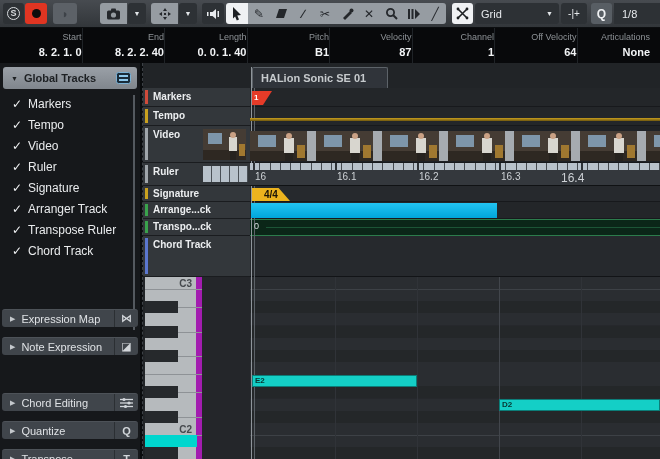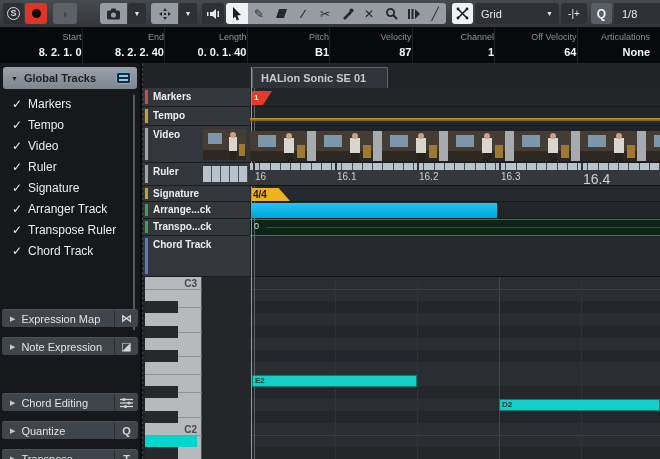--- a/index.html
+++ b/index.html
@@ -45,21 +45,21 @@
 .trowbg{position:absolute;left:250px;width:410px}
 .flag{position:absolute;font-weight:bold}
 
 #grid{left:250px;top:277px;width:410px;height:182px;background:#26282c}
 .gr{position:absolute;left:0;width:410px;height:12px}
 .rw{background:#2a2d31}
 .rb{background:#242729}
 .octline{position:absolute;left:0;width:410px;height:1px;background:#3d4146}
 .beatline{position:absolute;top:0;width:1px;height:182px;background:#303338}
 .note{position:absolute;height:12px;background:#14cfc6;border:1px solid #0b7d78;color:#073531;font-size:8px;font-weight:bold;line-height:10px;padding-left:2px;z-index:3}
-#keys{left:145px;top:277px;width:57px;height:182px;background:#b6babd;border-right:1px solid #a21caf}
+#keys{left:145px;top:277px;width:57px;height:182px;background:#b6babd;border-right:6px solid #a21caf}
 .bkey{position:absolute;left:0;width:33px;height:12px;background:#26292c}
 .ksep{position:absolute;height:1px;background:#8e9296}
 .klabel{position:absolute;right:4px;font-size:10px;font-weight:bold;color:#45494d}
 .partline{position:absolute;top:67px;height:392px;width:1px;z-index:1}
 </style>
 </head>
 <body>
 
 <div id="app">
 
@@ -410,24 +410,24 @@
   <div class="a" style="left:250px;top:163px;width:410px;height:7px;background:repeating-linear-gradient(90deg,#b8c2cb 0 9.25px,#454b51 9.25px 10.25px);z-index:2"></div>
   <div class="a" style="left:253px;top:163px;width:2px;height:7px;background:#2e3338;z-index:2"></div>
   <div class="a" style="left:335px;top:163px;width:2px;height:7px;background:#2e3338;z-index:2"></div>
   <div class="a" style="left:417px;top:163px;width:2px;height:7px;background:#2e3338;z-index:2"></div>
   <div class="a" style="left:499px;top:163px;width:2px;height:7px;background:#2e3338;z-index:2"></div>
   <div class="a" style="left:581px;top:163px;width:2px;height:7px;background:#2e3338;z-index:2"></div>
   <div class="a" style="left:255px;top:171px;font-size:10px;color:#cdd1d5;z-index:2">16</div>
   <div class="a" style="left:337px;top:171px;font-size:10px;color:#cdd1d5;z-index:2">16.1</div>
   <div class="a" style="left:419px;top:171px;font-size:10px;color:#cdd1d5;z-index:2">16.2</div>
   <div class="a" style="left:501px;top:171px;font-size:10px;color:#cdd1d5;z-index:2">16.3</div>
-  <div class="a" style="left:583px;top:171px;font-size:14px;color:#cdd1d5;z-index:2">16.4</div>
+  <div class="a" style="left:561px;top:171px;font-size:12px;color:#cdd1d5;z-index:2">16.4</div>
 
   <div class="trowbg" style="top:186px;height:16px;background:#26292d;border-bottom:1px solid #17191c"></div>
-  <div class="flag" style="left:252px;top:188px;width:38px;height:13px;background:#ecb31e;clip-path:polygon(0 0,70% 0,100% 100%,0 100%);color:#1a1408;font-size:10px;line-height:13px;padding-left:1px;z-index:3">4/4</div>
+  <div class="flag" style="left:252px;top:188px;width:38px;height:13px;background:#ecb31e;clip-path:polygon(0 0,70% 0,100% 100%,0 100%);color:#1a1408;font-size:10px;line-height:13px;padding-left:12px;z-index:3">4/4</div>
 
   <div class="trowbg" style="top:202px;height:17px;background:#232629;border-bottom:1px solid #17191c"></div>
   <div class="a" style="left:251px;top:203px;width:246px;height:15px;background:linear-gradient(#22c4f2,#00a6da);z-index:3"></div>
 
   <div class="trowbg" style="top:219px;height:17px;background:#0b2618;border-top:1px solid #2c7c4c;border-bottom:1px solid #2c7c4c"></div>
   <div class="a" style="left:266px;top:227px;width:394px;height:1px;background:#1c5436;z-index:2"></div>
   <div class="a" style="left:254px;top:221px;font-size:9px;color:#d8dce0;z-index:3">0</div>
 
   <div class="trowbg" style="top:236px;height:41px;background:#26292d;border-bottom:1px solid #121417"></div>
 

